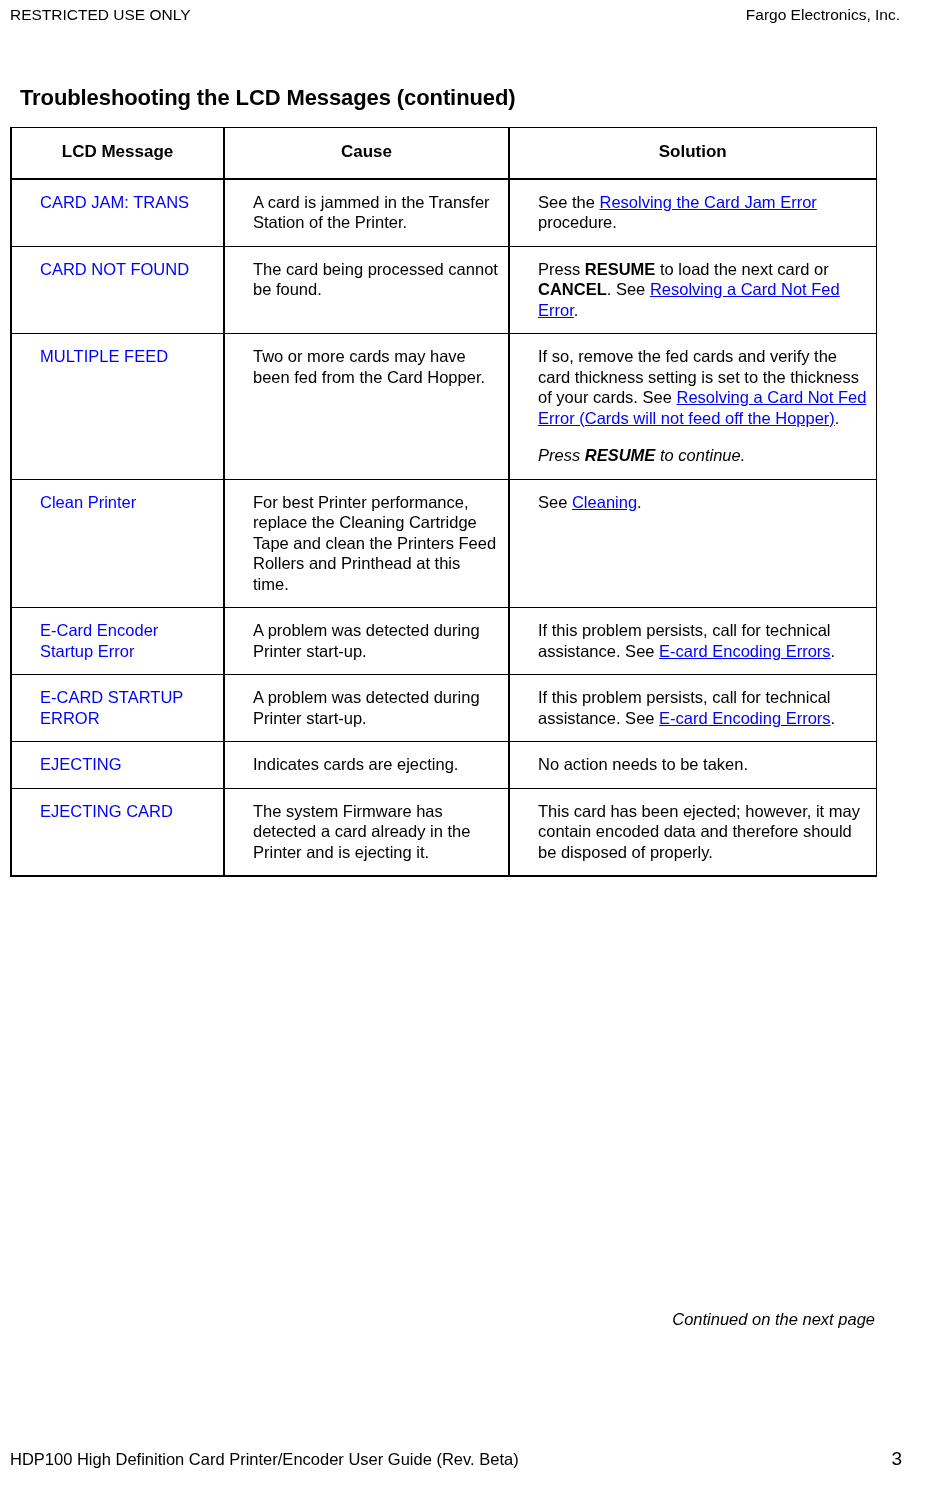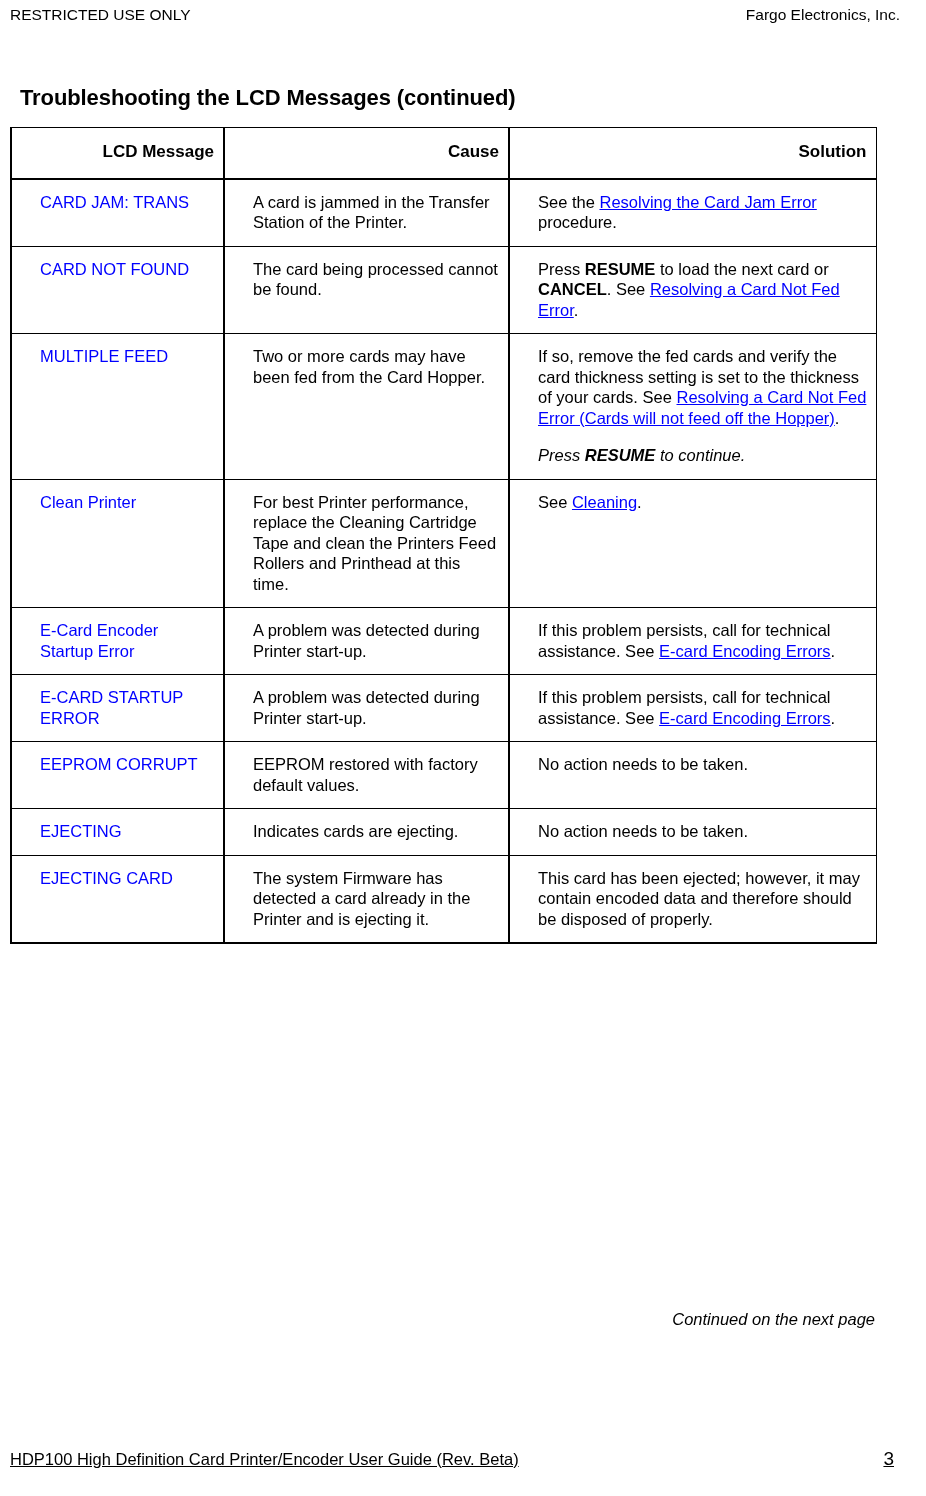--- a/index.html
+++ b/index.html
@@ -61,21 +61,21 @@
     border: 1px solid #000000;
     vertical-align: top;
     padding: 12px 9px 13px 9px;
     line-height: 20.5px;
   }
   .lcd-table thead th {
     font-weight: bold;
     font-size: 17px;
     padding-top: 14px;
     padding-bottom: 15px;
-    text-align: right;
+    text-align: center;
     border-bottom: 2px solid #000000;
   }
   .lcd-table tbody tr td { border-top: 1px solid #000000; padding-left: 28px; }
   .lcd-table tbody tr.thickline td { border-top: 2px solid #000000; }
   .lcd-table tbody tr:last-child td { border-bottom: 2px solid #000000; }
 
   
   .lcd-table th:first-child,
   .lcd-table td:first-child { border-left: 2px solid #000000; }
   .lcd-table th:nth-child(2),
@@ -106,26 +106,25 @@
     text-align: right;
     font-style: italic;
     font-size: 16.5px;
   }
 
   
   .page-footer {
     position: absolute;
     top: 1448px;
     left: 10px;
-    right: 32px;
+    right: 24px;
     display: flex;
     justify-content: space-between;
     align-items: baseline;
     font-size: 16.5px;
-    text-decoration: underline;
   }
   .page-footer .foot-title { white-space: nowrap; }
   .page-footer .foot-page  { font-size: 19px; }
 </style>
 </head>
 <body>
 
 <div class="page-header">
   <span class="hdr-left">RESTRICTED USE ONLY</span>
   <span class="hdr-right">Fargo Electronics, Inc.</span>
@@ -196,29 +195,20 @@
       <tr>
         <td><span class="msg-text">E-CARD STARTUP ERROR</span></td>
         <td>
           <p class="cell-p">A problem was detected during Printer start-up.</p>
         </td>
         <td>
           <p class="cell-p"><span>If this problem persists, call for technical assistance. See </span><a class="doclink" href="#">E-card Encoding Errors</a><span>.</span></p>
         </td>
       </tr>
       <tr>
-        <td><span class="msg-text">EEPROM CORRUPT</span></td>
-        <td>
-          <p class="cell-p">EEPROM restored with factory default values.</p>
-        </td>
-        <td>
-          <p class="cell-p"><span>No action needs to be taken.</span></p>
-        </td>
-      </tr>
-      <tr>
         <td><span class="msg-text">EJECTING</span></td>
         <td>
           <p class="cell-p">Indicates cards are ejecting.</p>
         </td>
         <td>
           <p class="cell-p"><span>No action needs to be taken.</span></p>
         </td>
       </tr>
       <tr>
         <td><span class="msg-text">EJECTING CARD</span></td>

